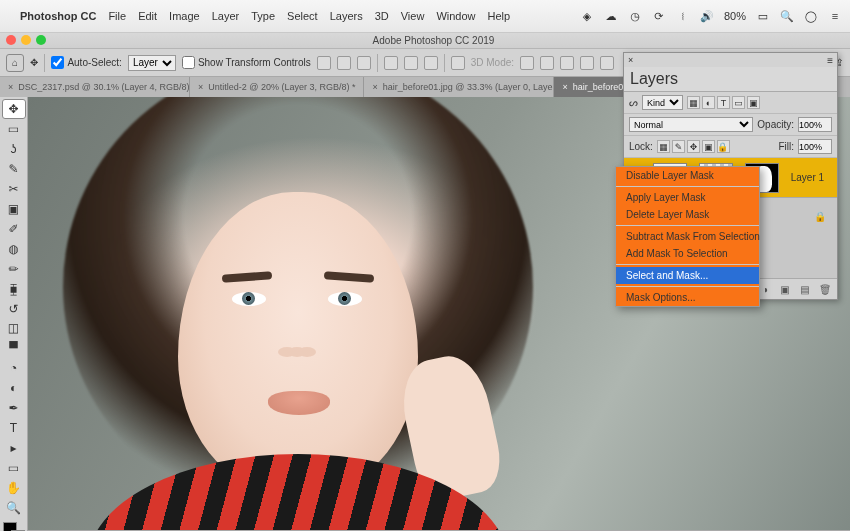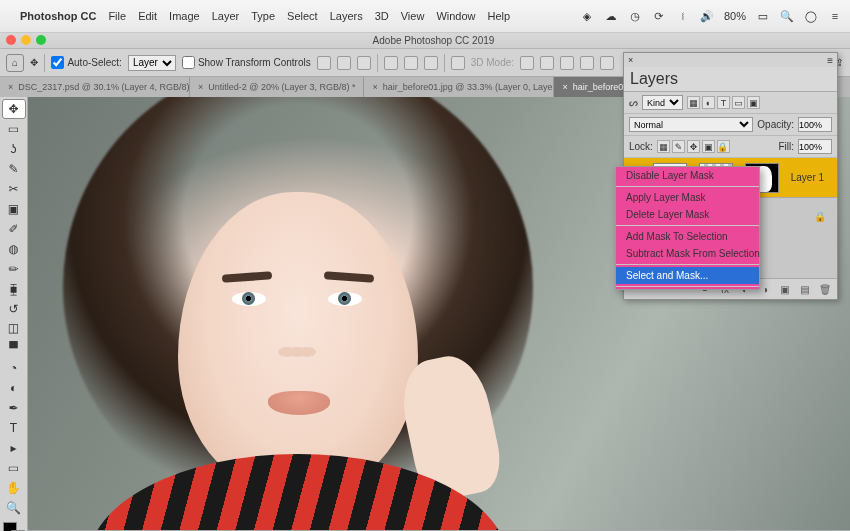--- a/index.html
+++ b/index.html
@@ -74,21 +74,21 @@
 .thumb { width: 34px; height: 30px; background: #fff; border: 1px solid #888; position: relative; }
 .thumb.img::after { content: ""; position: absolute; inset: 2px; background: radial-gradient(circle at 50% 35%, #f2d6c6 30%, #5a4236 55%, #8e9690 80%); border-radius: 2px; }
 .thumb.mask { background: #000; }
 .thumb.mask::after { content: ""; position: absolute; left: 8px; top: 2px; width: 18px; height: 26px; background: #fff; border-radius: 40% 40% 30% 30%; }
 .thumb.checker { background: repeating-conic-gradient(#ccc 0 25%, #fff 0 50%) 0 0/8px 8px; }
 .panel-footer { display: flex; justify-content: flex-end; gap: 6px; padding: 3px 5px; border-top: 1px solid #aaa; }
 .panel-footer span { width: 14px; height: 14px; display: inline-flex; align-items: center; justify-content: center; font-size: 10px; color: #555; }
 .lock-icon { position: absolute; right: 10px; top: 158px; font-size: 10px; color: #666; }
 
 
-.ctx { position: absolute; top: 166px; right: 90px; width: 145px; background: #ec4899; border: 1px solid #9a9a9a; box-shadow: 3px 3px 8px rgba(0,0,0,.35); font-size: 10px; color: #333; }
+.ctx { position: absolute; top: 166px; right: 90px; width: 145px; background: #f97316; border: 1px solid #9a9a9a; box-shadow: 3px 3px 8px rgba(0,0,0,.35); font-size: 10px; color: #333; }
 .ctx .item { padding: 3px 10px; white-space: nowrap; }
 .ctx .item.hl { background: #2a6fd6; color: #fff; }
 .ctx hr { border: none; border-top: 1px solid #c7c7c7; margin: 2px 0; }
 </style>
 </head>
 <body>
 
 <div class="mac-menubar">
   <div class="left">
     <span class="apple"></span>
@@ -285,18 +285,19 @@
     <span>🗑</span>
   </div>
 </div>
 
 <div class="ctx">
   <div class="item">Disable Layer Mask</div>
   <hr>
   <div class="item">Apply Layer Mask</div>
   <div class="item">Delete Layer Mask</div>
   <hr>
+  <div class="item">Subtract Mask From Selection</div>
   <div class="item">Add Mask To Selection</div>
-  <div class="item">Subtract Mask From Selection</div>
   <hr>
   <div class="item hl">Select and Mask...</div>
   <hr>
+  <div class="item">Mask Options...</div>
 </div>
 
 </body></html>

